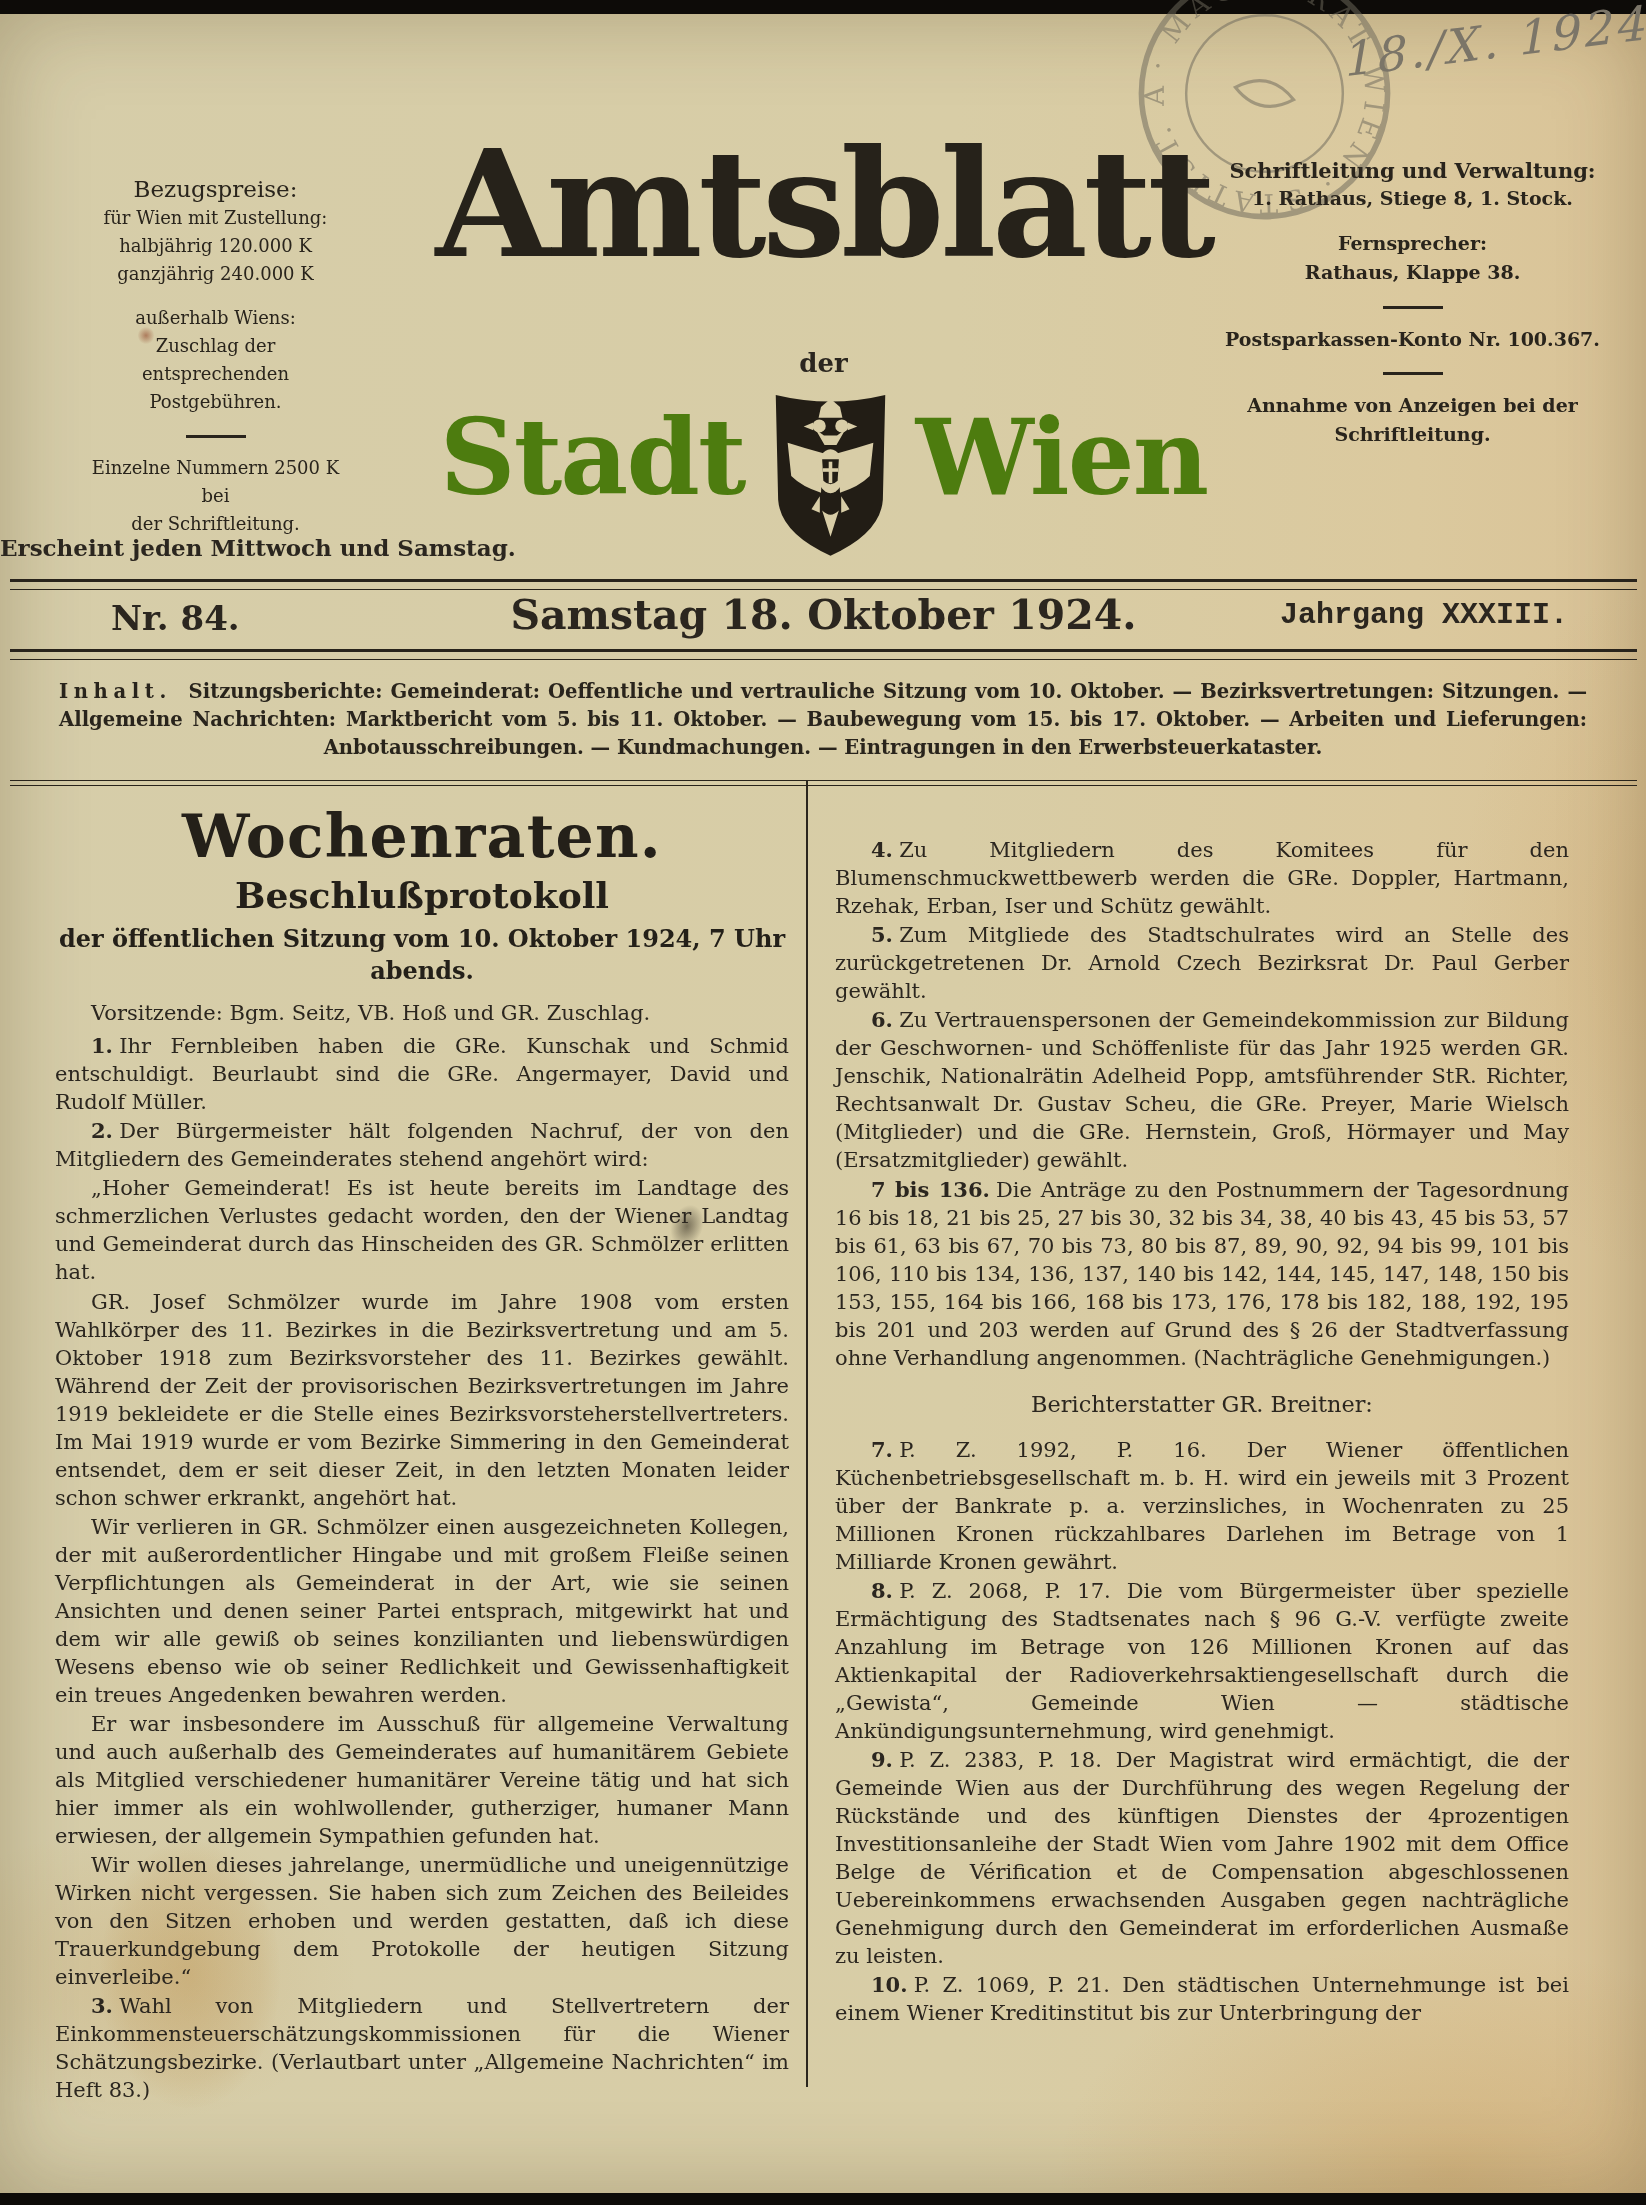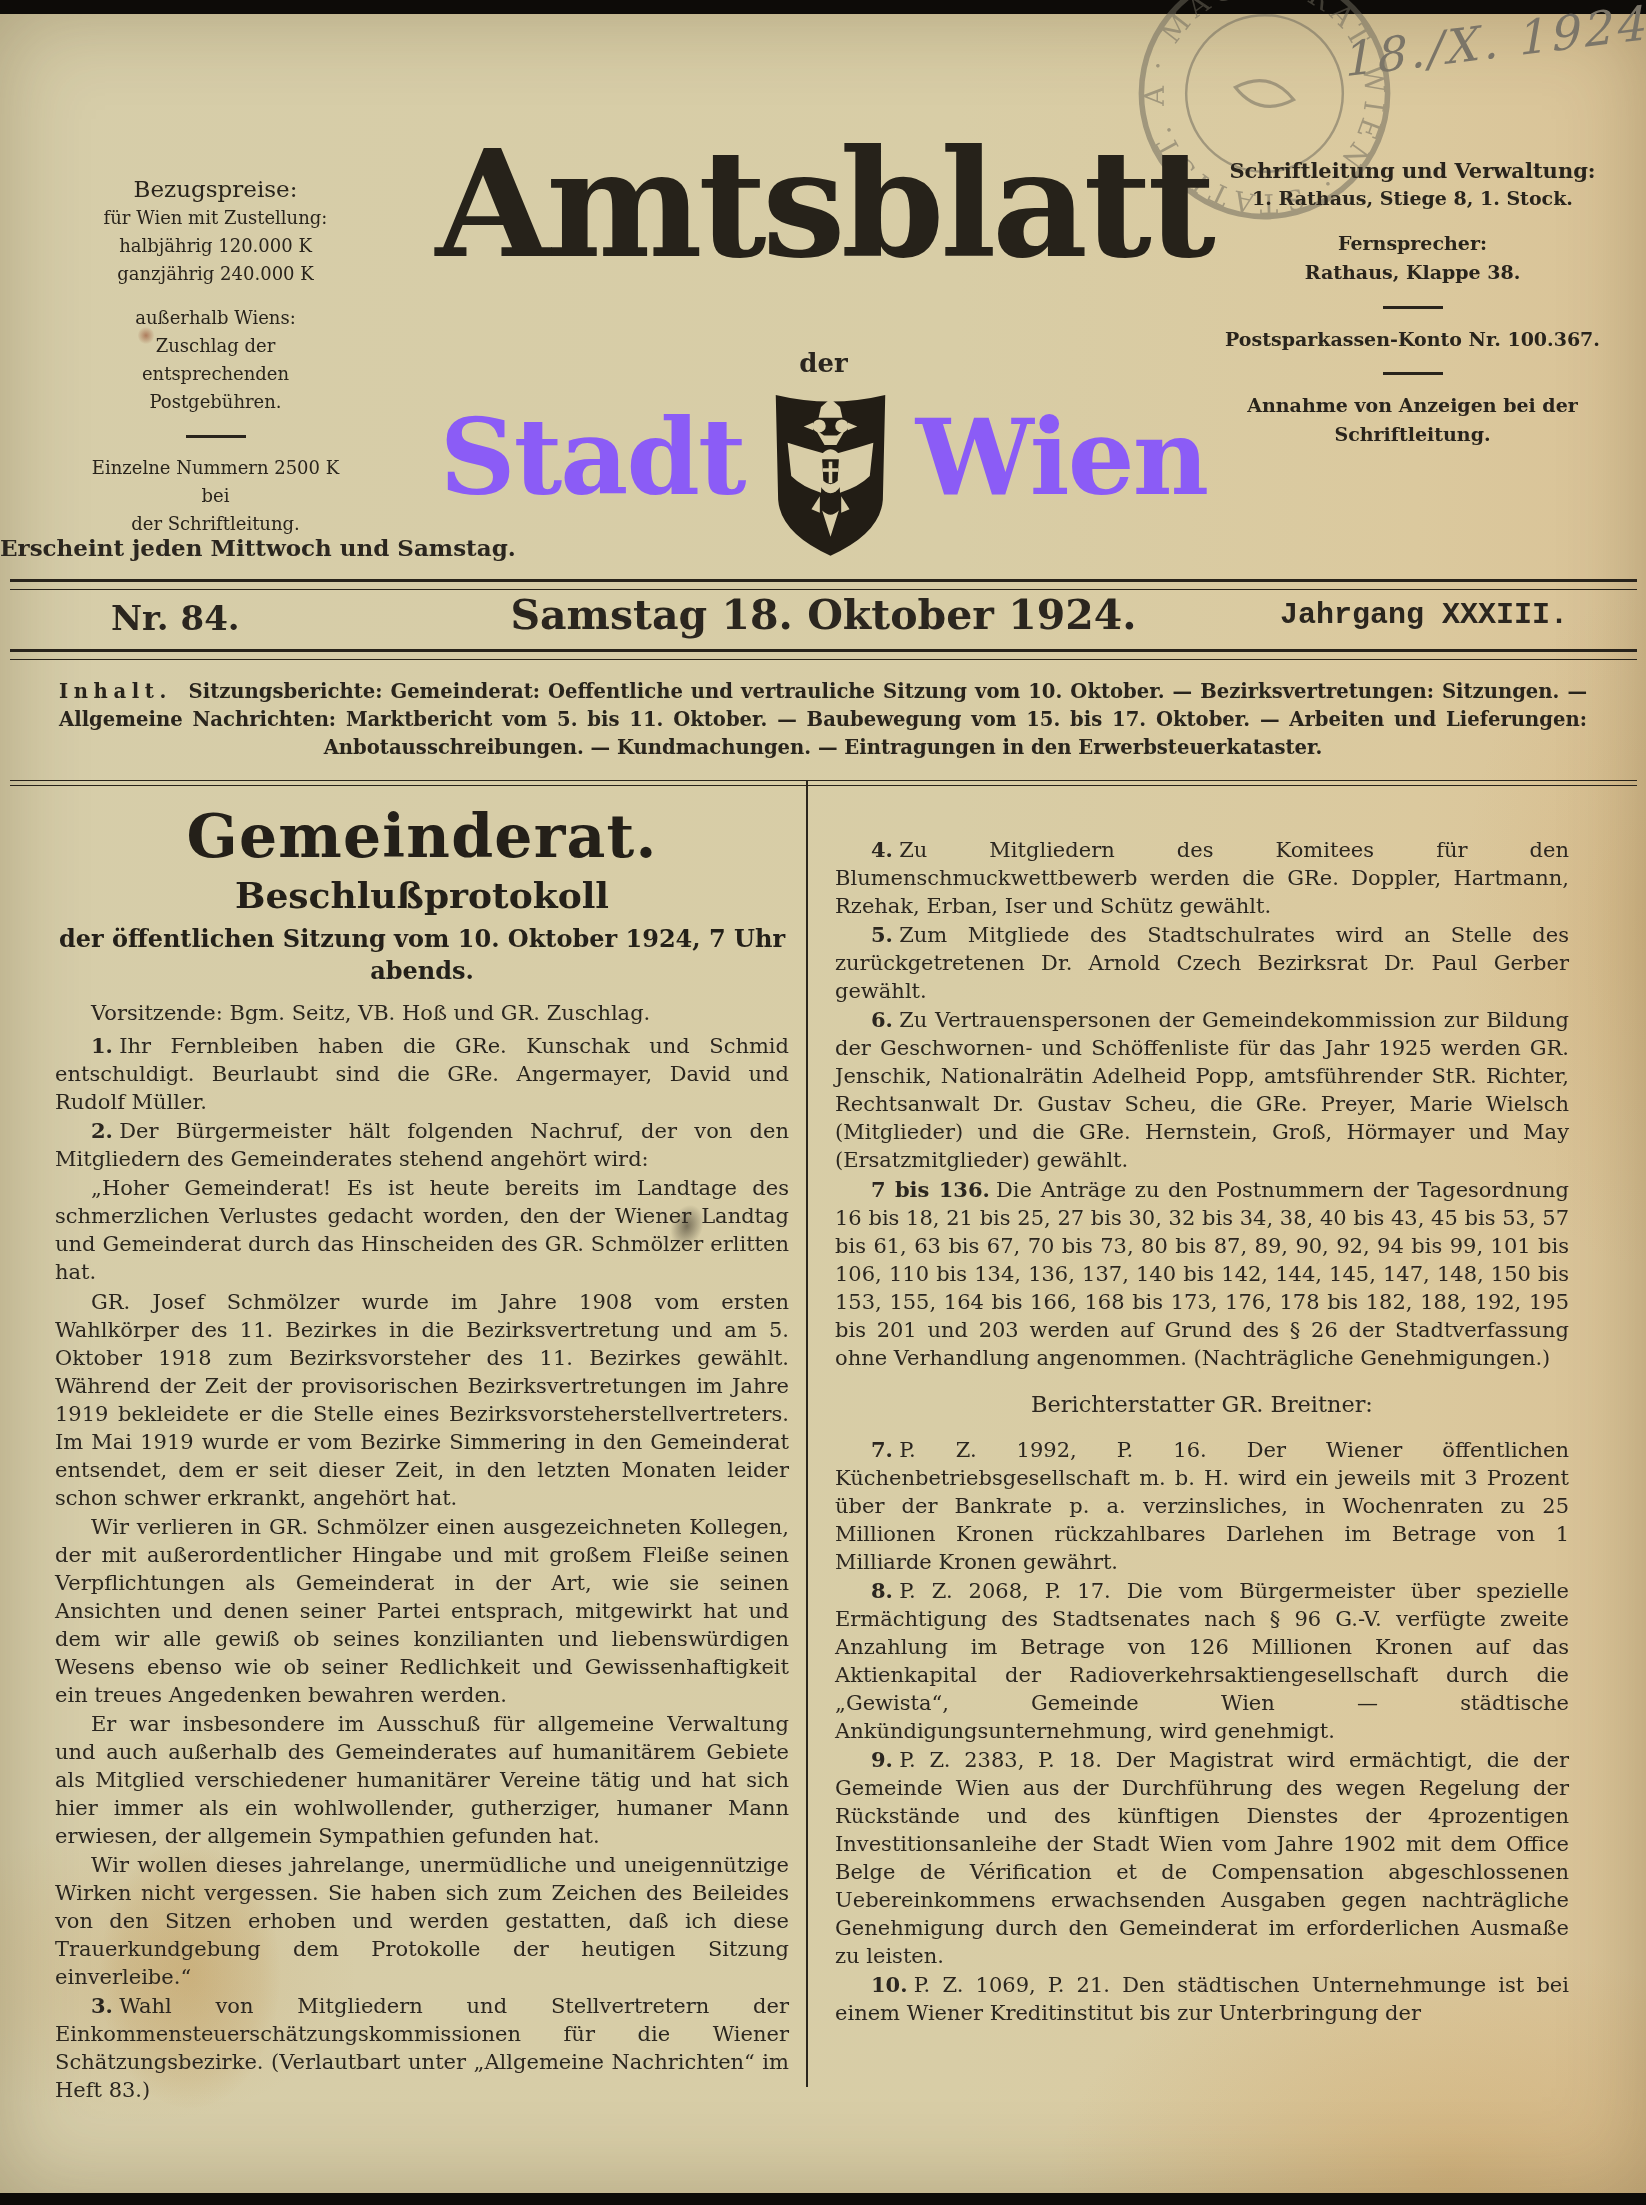--- a/index.html
+++ b/index.html
@@ -27,21 +27,21 @@
   .minirule{width:60px;border-top:3.1px solid #29241c;margin:18.7px auto 16px auto;}
   .mast-right{position:absolute;left:1206px;top:157px;width:413px;text-align:center;font-weight:bold;color:#29241c;}
   .mast-right .big{font-size:21px;line-height:27px;}
   .mast-right .ln{font-size:19px;line-height:29px;}
 
   .title-amtsblatt{position:absolute;left:0;right:0;top:111px;text-align:center;
     font-size:148px;line-height:187px;font-weight:bold;letter-spacing:-4.4px;color:#26221a;}
   .title-der{position:absolute;left:0;right:0;top:348px;text-align:center;font-size:26px;font-weight:bold;}
   .stadtwien-row{position:absolute;left:0;right:0;top:379px;display:flex;justify-content:center;
     align-items:flex-start;gap:26px;}
-  .stadtwien-row .w{font-size:105px;line-height:156px;font-weight:bold;letter-spacing:-1.9px;color:#8b5cf6;}
+  .stadtwien-row .w{font-size:105px;line-height:156px;font-weight:bold;letter-spacing:-1.9px;color:#4d7c0f;}
   .coat{margin-top:3.7px;}
   .subtitle{position:absolute;left:0;right:0;top:534px;text-align:left;font-size:23px;font-weight:bold;}
 
   .hrule{position:absolute;left:10px;right:10px;height:6.8px;
     border-top:3.7px solid #28231b;border-bottom:1.9px solid #28231b;}
   .hrule.r1{top:579px;} .hrule.r2{top:649px;}
   .hrule.r3{top:780px;height:4.4px;border-top:1.9px solid #28231b;border-bottom:1.9px solid #28231b;}
 
   .issue-nr{position:absolute;left:111px;top:598px;font-size:34px;font-weight:bold;}
   .issue-date{position:absolute;left:0;right:0;top:591px;text-align:center;font-size:41px;font-weight:bold;}
@@ -158,21 +158,21 @@
   <div class="hrule r2"></div>
 
   <div class="inhalt">
     <span class="lbl">Inhalt.</span>
     <span>Sitzungsberichte: Gemeinderat: Oeffentliche und vertrauliche Sitzung vom 10. Oktober. — Bezirksvertretungen: Sitzungen. — Allgemeine Nachrichten: Marktbericht vom 5. bis 11. Oktober. — Baubewegung vom 15. bis 17. Oktober. — Arbeiten und Lieferungen: Anbotausschreibungen. — Kundmachungen. — Eintragungen in den Erwerbsteuerkataster.</span>
   </div>
   <div class="hrule r3"></div>
   <div class="vdivider"></div>
 
   <div class="col col-left">
-    <h1 class="gem">Gemeinderat.</h1>
+    <h1 class="gem">Wochenraten.</h1>
     <h2 class="besch">Beschlußprotokoll</h2>
     <h3 class="sitz">der öffentlichen Sitzung vom 10. Oktober 1924, 7 Uhr abends.</h3>
     <p class="chair"><span>Vorsitzende: Bgm. Seitz, VB. Hoß und GR. Zuschlag.</span></p>
     <p><span class="num">1.</span><span>Ihr Fernbleiben haben die GRe. Kunschak und Schmid entschuldigt. Beurlaubt sind die GRe. Angermayer, David und Rudolf Müller.</span></p>
     <p><span class="num">2.</span><span>Der Bürgermeister hält folgenden Nachruf, der von den Mitgliedern des Gemeinderates stehend angehört wird:</span></p>
     <p><span>„Hoher Gemeinderat! Es ist heute bereits im Landtage des schmerzlichen Verlustes gedacht worden, den der Wiener Landtag und Gemeinderat durch das Hinscheiden des GR. Schmölzer erlitten hat.</span></p>
     <p><span>GR. Josef Schmölzer wurde im Jahre 1908 vom ersten Wahlkörper des 11. Bezirkes in die Bezirksvertretung und am 5. Oktober 1918 zum Bezirksvorsteher des 11. Bezirkes gewählt. Während der Zeit der provisorischen Bezirksvertretungen im Jahre 1919 bekleidete er die Stelle eines Bezirksvorsteherstellvertreters. Im Mai 1919 wurde er vom Bezirke Simmering in den Gemeinderat entsendet, dem er seit dieser Zeit, in den letzten Monaten leider schon schwer erkrankt, angehört hat.</span></p>
     <p><span>Wir verlieren in GR. Schmölzer einen ausgezeichneten Kollegen, der mit außerordentlicher Hingabe und mit großem Fleiße seinen Verpflichtungen als Gemeinderat in der Art, wie sie seinen Ansichten und denen seiner Partei entsprach, mitgewirkt hat und dem wir alle gewiß ob seines konzilianten und liebenswürdigen Wesens ebenso wie ob seiner Redlichkeit und Gewissenhaftigkeit ein treues Angedenken bewahren werden.</span></p>
     <p><span>Er war insbesondere im Ausschuß für allgemeine Verwaltung und auch außerhalb des Gemeinderates auf humanitärem Gebiete als Mitglied verschiedener humanitärer Vereine tätig und hat sich hier immer als ein wohlwollender, gutherziger, humaner Mann erwiesen, der allgemein Sympathien gefunden hat.</span></p>
     <p><span>Wir wollen dieses jahrelange, unermüdliche und uneigennützige Wirken nicht vergessen. Sie haben sich zum Zeichen des Beileides von den Sitzen erhoben und werden gestatten, daß ich diese Trauerkundgebung dem Protokolle der heutigen Sitzung einverleibe.“</span></p>

